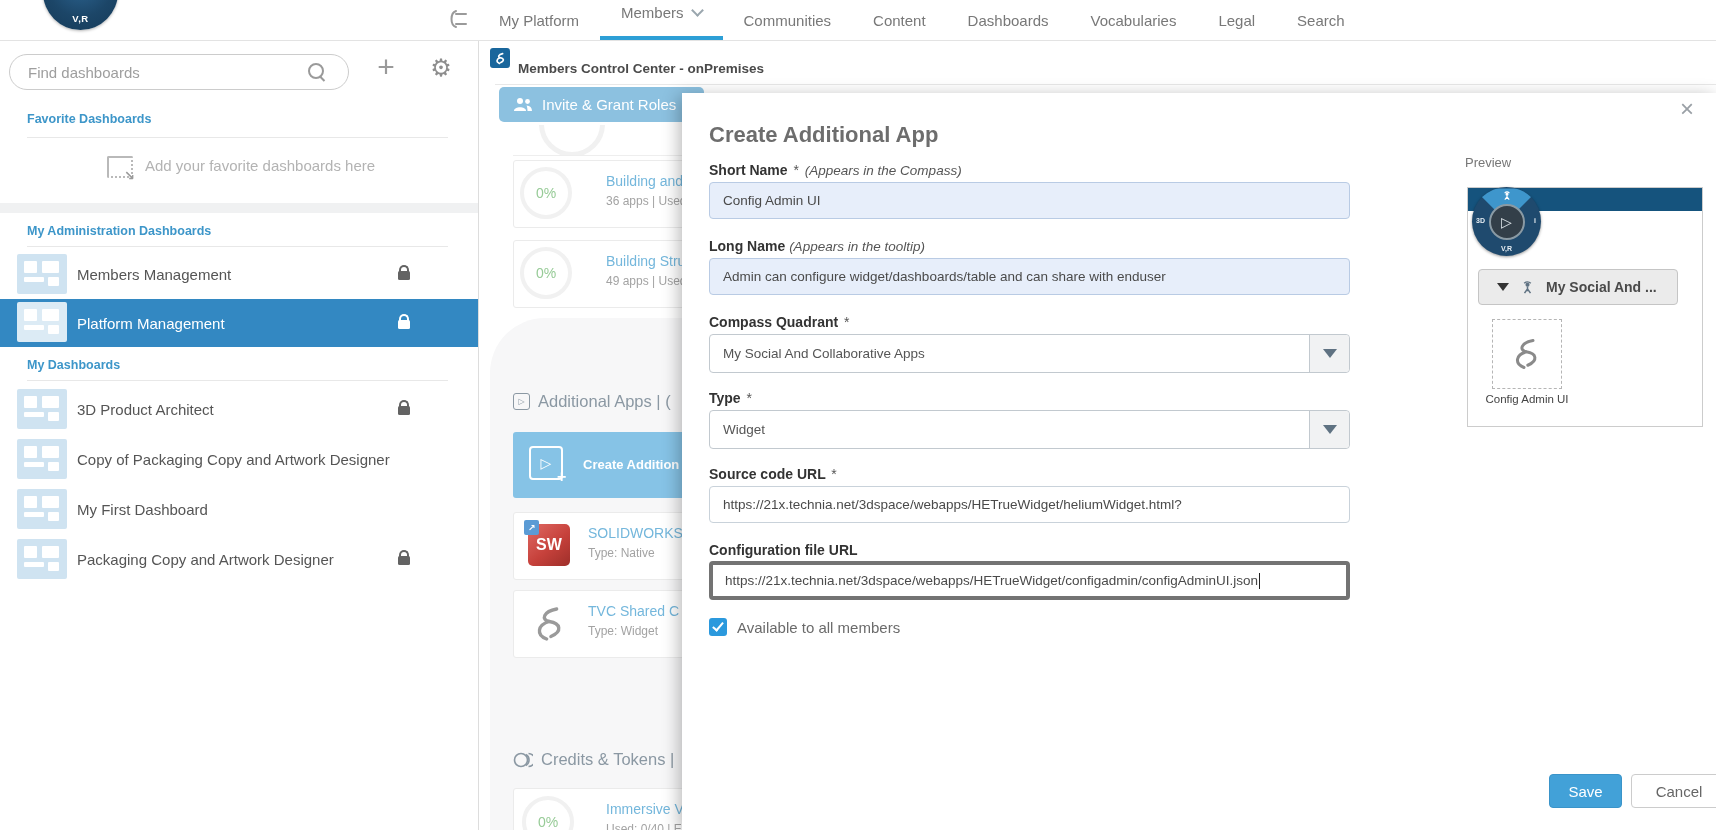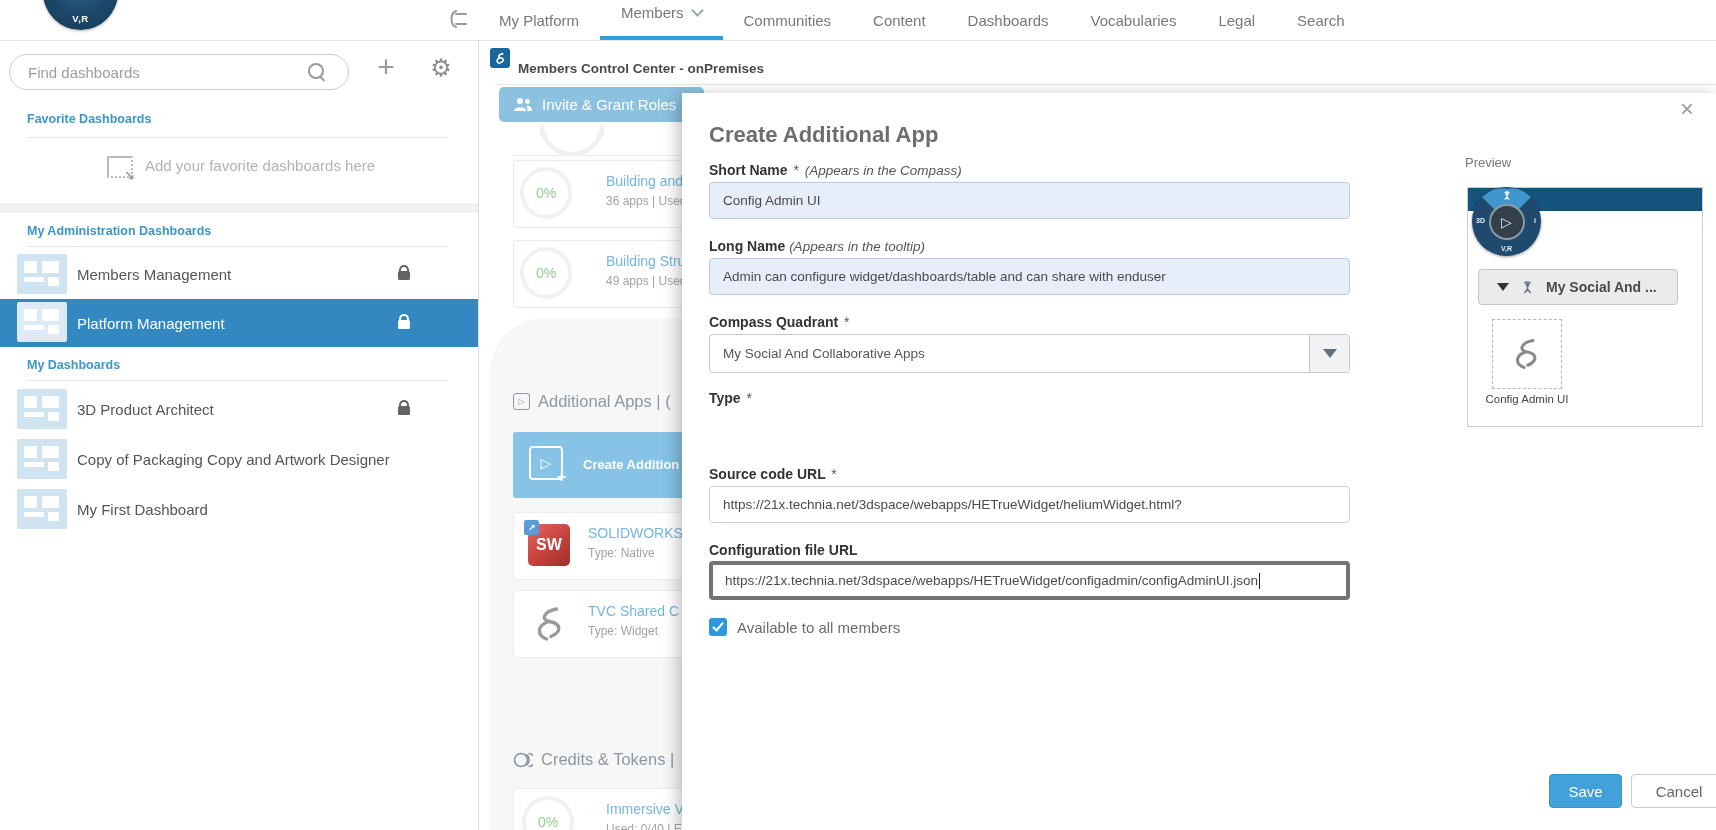--- a/index.html
+++ b/index.html
@@ -215,20 +215,30 @@
   </div>
   <div class="side-row" style="top:446px;">
     <span class="tile">
         <i class="a"></i>
         <i class="b"></i>
         <i class="c"></i>
         <i class="d"></i>
       </span>
     <span class="rlabel">My First Dashboard</span>
   </div>
+  <div class="side-row" style="top:496px;">
+    <span class="tile">
+        <i class="a"></i>
+        <i class="b"></i>
+        <i class="c"></i>
+        <i class="d"></i>
+      </span>
+    <span class="rlabel">Packaging Copy and Artwork Designer</span>
+    <span class="lock"></span>
+  </div>
 </aside>
 
 <main class="main">
   <span class="ds-sq">
     <svg width="13" height="13" viewBox="0 0 48 48">
         <g fill="none" stroke="#fff" stroke-width="6" stroke-linecap="round">
           <path d="M32 6 C16 9 13 19 23 21 C9 25 7 37 20 42"></path>
           <path d="M23 21 C37 23 39 33 25 39"></path>
         </g>
       </svg>
@@ -341,20 +351,26 @@
     <span class="val">My Social And Collaborative Apps</span>
     <span class="arrow-btn">
         <span class="tri"></span>
       </span>
   </div>
 
   <div class="f-label" style="top:297px;">
     <span>Type</span>
     <span class="req">*</span>
   </div>
+  <div class="selectbox" style="top:317px;">
+    <span class="val">Widget</span>
+    <span class="arrow-btn">
+        <span class="tri"></span>
+      </span>
+  </div>
 
   <div class="f-label" style="top:373px;">
     <span>Source code URL</span>
     <span class="req">*</span>
   </div>
   <input class="f-input" style="top: 393px;" value="https://21x.technia.net/3dspace/webapps/HETrueWidget/heliumWidget.html?">
 
   <div class="f-label" style="top:449px;">
     <span>Configuration file URL</span>
   </div>

